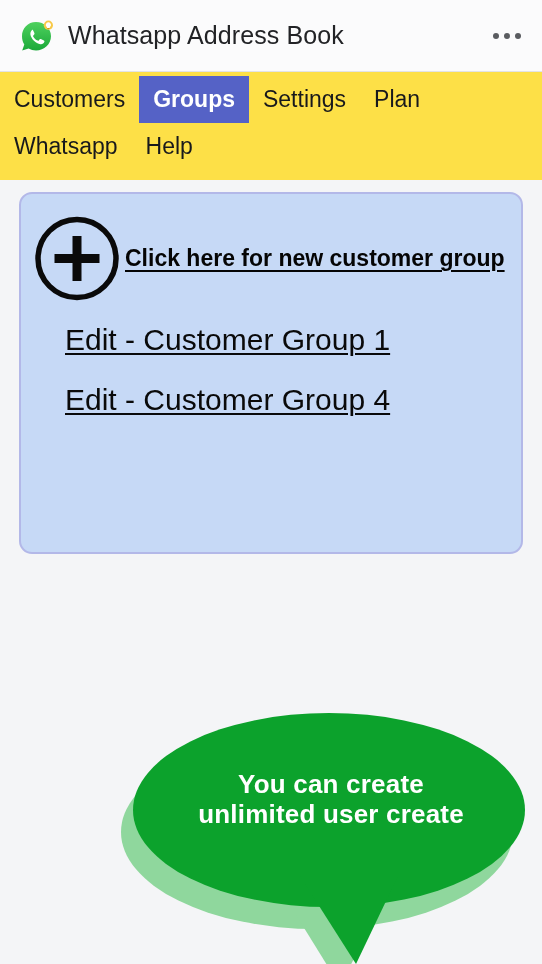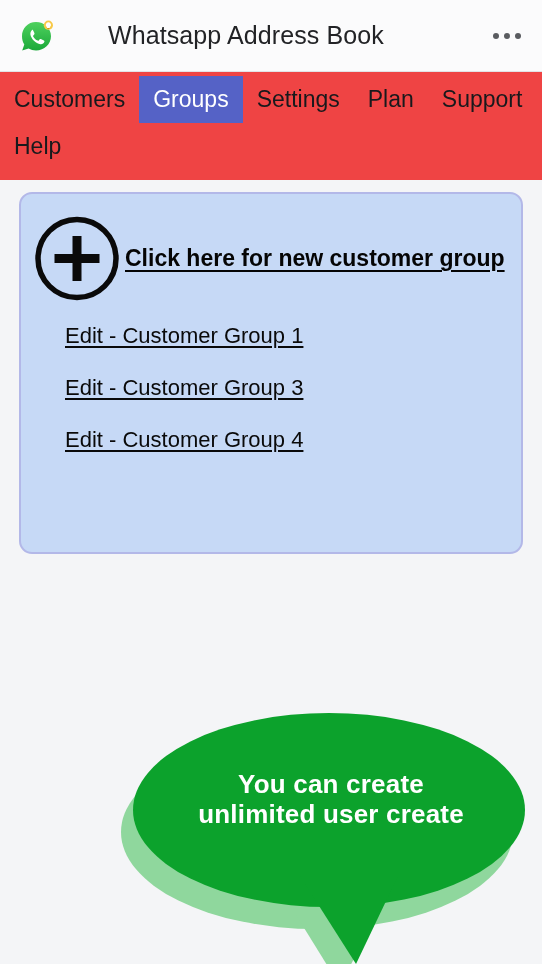--- a/index.html
+++ b/index.html
@@ -17,21 +17,20 @@
 
   
   .app-header {
     position: relative;
     height: 72px;
     background: #fbfbfc;
     border-bottom: 1px solid #e2e3e6;
     display: flex;
     align-items: center;
     box-sizing: border-box;
-    gap: 40px;
   }
   .app-logo {
     width: 40px;
     height: 40px;
     margin-left: 17px;
     margin-right: 11px;
     flex: 0 0 auto;
     position: relative;
   }
   .app-title {
@@ -53,39 +52,39 @@
   .kebab-menu i {
     display: block;
     width: 6px;
     height: 6px;
     border-radius: 50%;
     background: #5a5c60;
   }
 
   
   .nav-bar {
-    background: #ef4444;
+    background: #fde047;
     padding: 4px 0 10px 0;
     display: flex;
     flex-wrap: wrap;
     align-items: flex-start;
     row-gap: 0px;
   }
   .nav-tab {
     font-size: 23px;
     color: #18191c;
     padding: 10px 14px;
     line-height: 1.18;
     cursor: pointer;
     white-space: nowrap;
   }
   .nav-tab.active {
     background: #5562c6;
     color: #ffffff;
-    font-weight: normal;
+    font-weight: bold;
   }
 
   
   .panel-wrap {
     padding: 12px 19px 0 19px;
   }
   .groups-panel {
     background: #c6d9f6;
     border: 2px solid #b3b8e8;
     border-radius: 13px;
@@ -116,21 +115,21 @@
     cursor: pointer;
     margin-left: 2px;
     white-space: nowrap;
   }
 
   .edit-list {
     padding-left: 44px;
   }
   .edit-link {
     display: block;
-    font-size: 22px;
+    font-size: 30px;
     color: #0a0a0a;
     text-decoration: underline;
     text-underline-offset: 3px;
     text-decoration-thickness: 2px;
     margin-bottom: 26px;
     cursor: pointer;
     width: fit-content;
     white-space: nowrap;
   }
   .edit-link:last-child { margin-bottom: 9px; }
@@ -183,41 +182,40 @@
       <i></i>
       <i></i>
   </span>
 </div>
 
 <div class="nav-bar">
   <div class="nav-tab">Customers</div>
   <div class="nav-tab active">Groups</div>
   <div class="nav-tab">Settings</div>
   <div class="nav-tab">Plan</div>
-  <div class="nav-tab">Support</div>
+  <div class="nav-tab">Whatsapp</div>
   <div class="nav-tab">Help</div>
 </div>
 
 <div class="panel-wrap">
   <div class="groups-panel">
 
     <div class="new-group-row">
       <span class="plus-circle">
         <svg width="92" height="85" viewBox="0 0 92 85" aria-hidden="true">
           <circle cx="46" cy="42.5" r="39" fill="none" stroke="#0a0a0a" stroke-width="5.5"></circle>
           <rect x="41.5" y="20" width="9" height="45" fill="#0a0a0a"></rect>
           <rect x="23.5" y="38" width="45" height="9" fill="#0a0a0a"></rect>
         </svg>
       </span>
       <span class="new-group-link">Click here for new customer group</span>
     </div>
 
     <div class="edit-list">
       <span class="edit-link">Edit - Customer Group 1</span>
-      <span class="edit-link">Edit - Customer Group 3</span>
       <span class="edit-link">Edit - Customer Group 4</span>
     </div>
 
   </div>
 </div>
 
 <div class="bubble-area">
   <svg class="bubble-svg" width="542" height="274" viewBox="0 0 542 274" aria-hidden="true">
     <g>
       <ellipse cx="329" cy="120" rx="196" ry="97" fill="#8fd79d" transform="translate(-12,22)"></ellipse>

